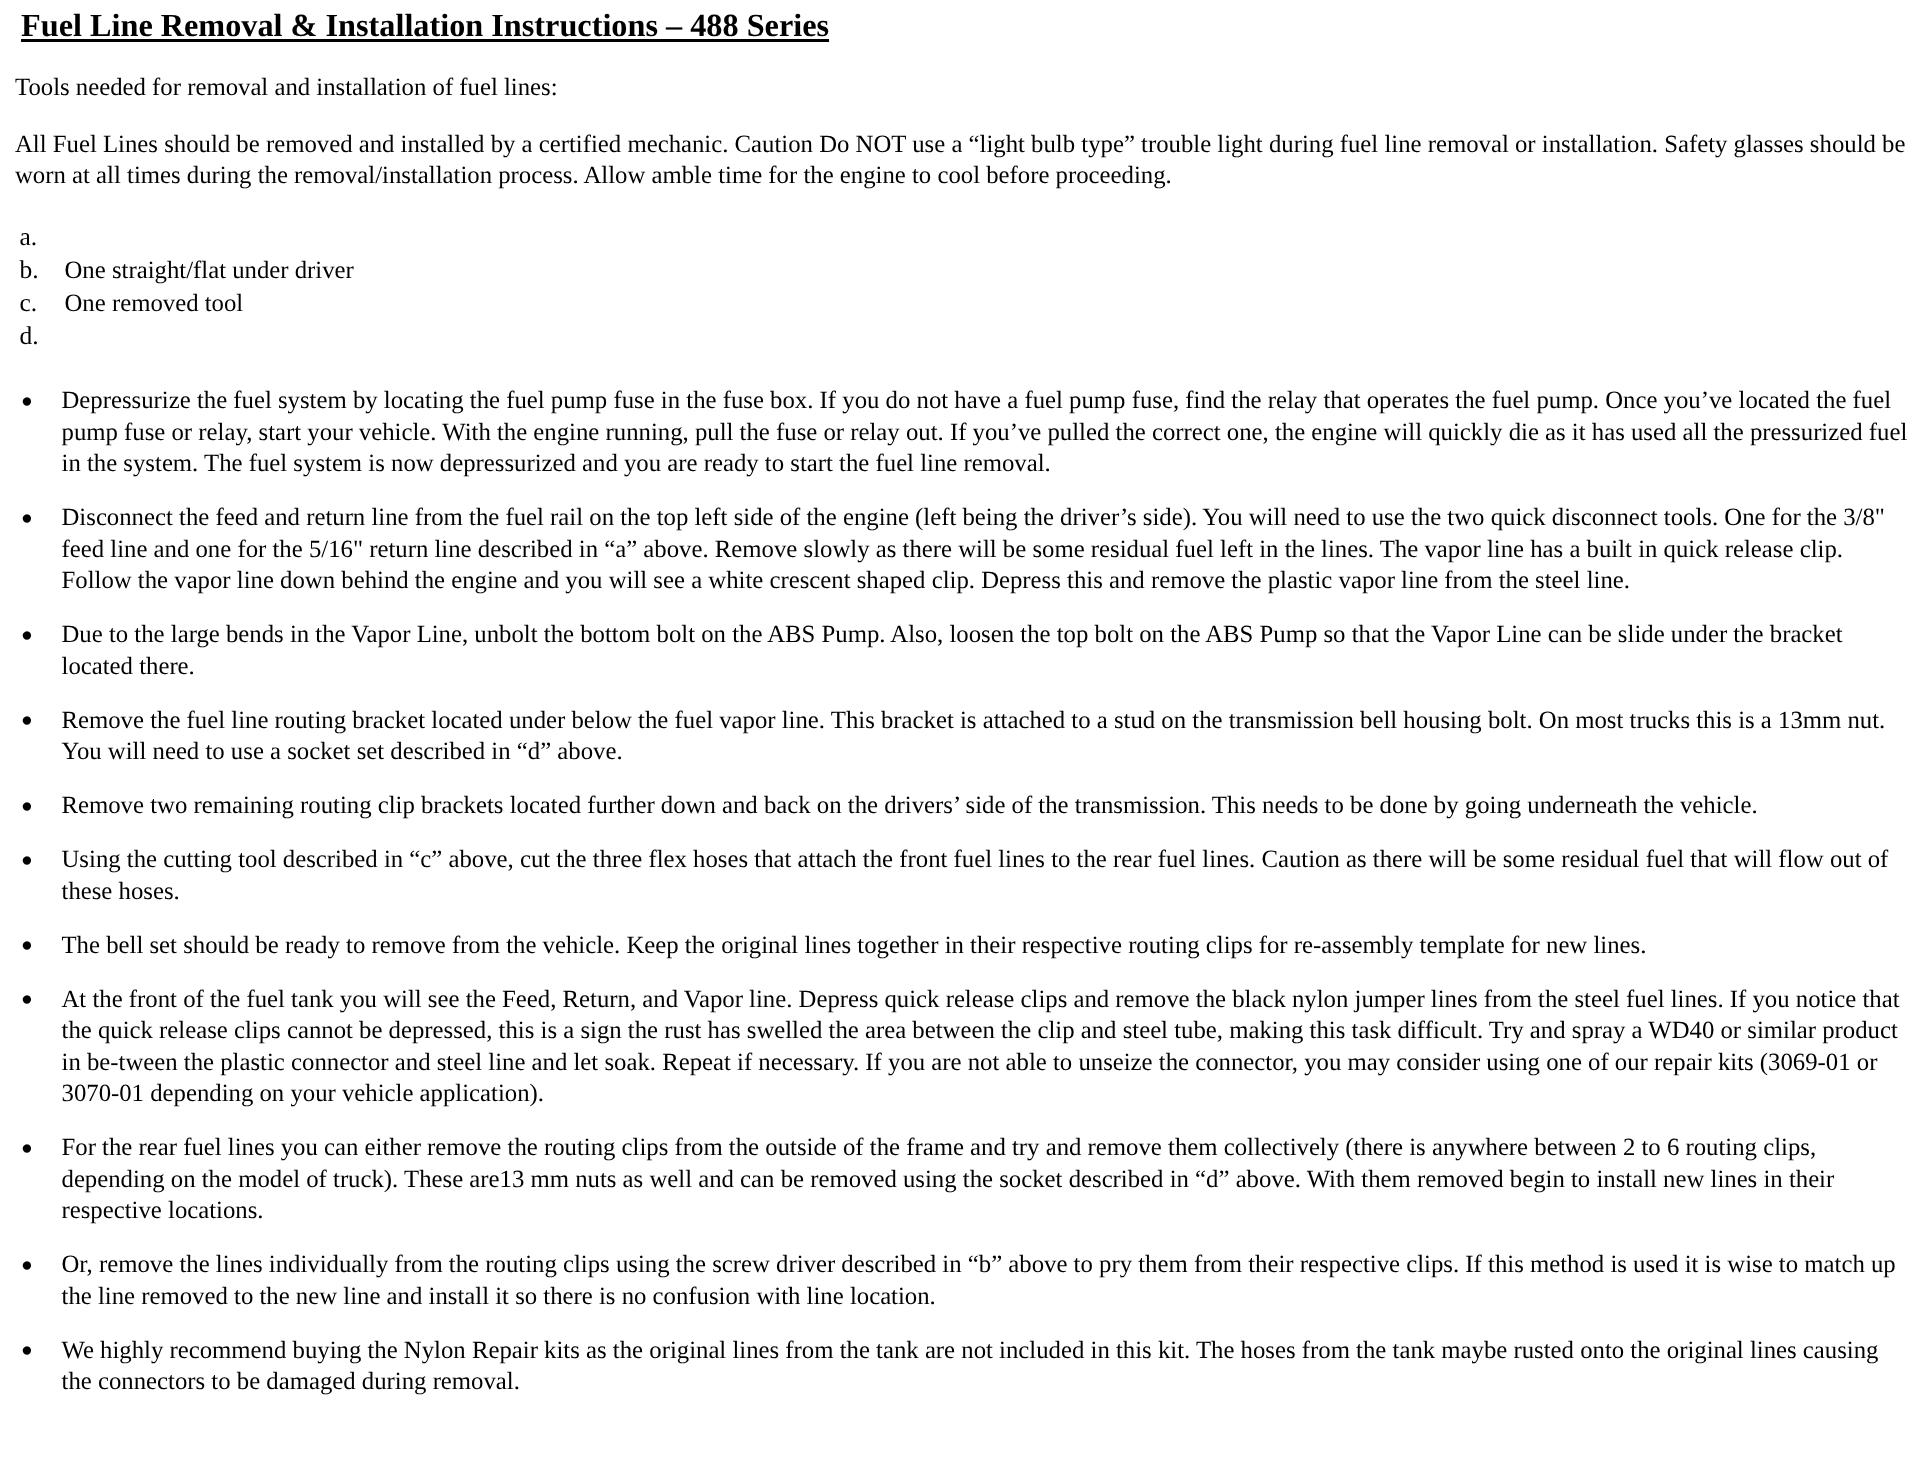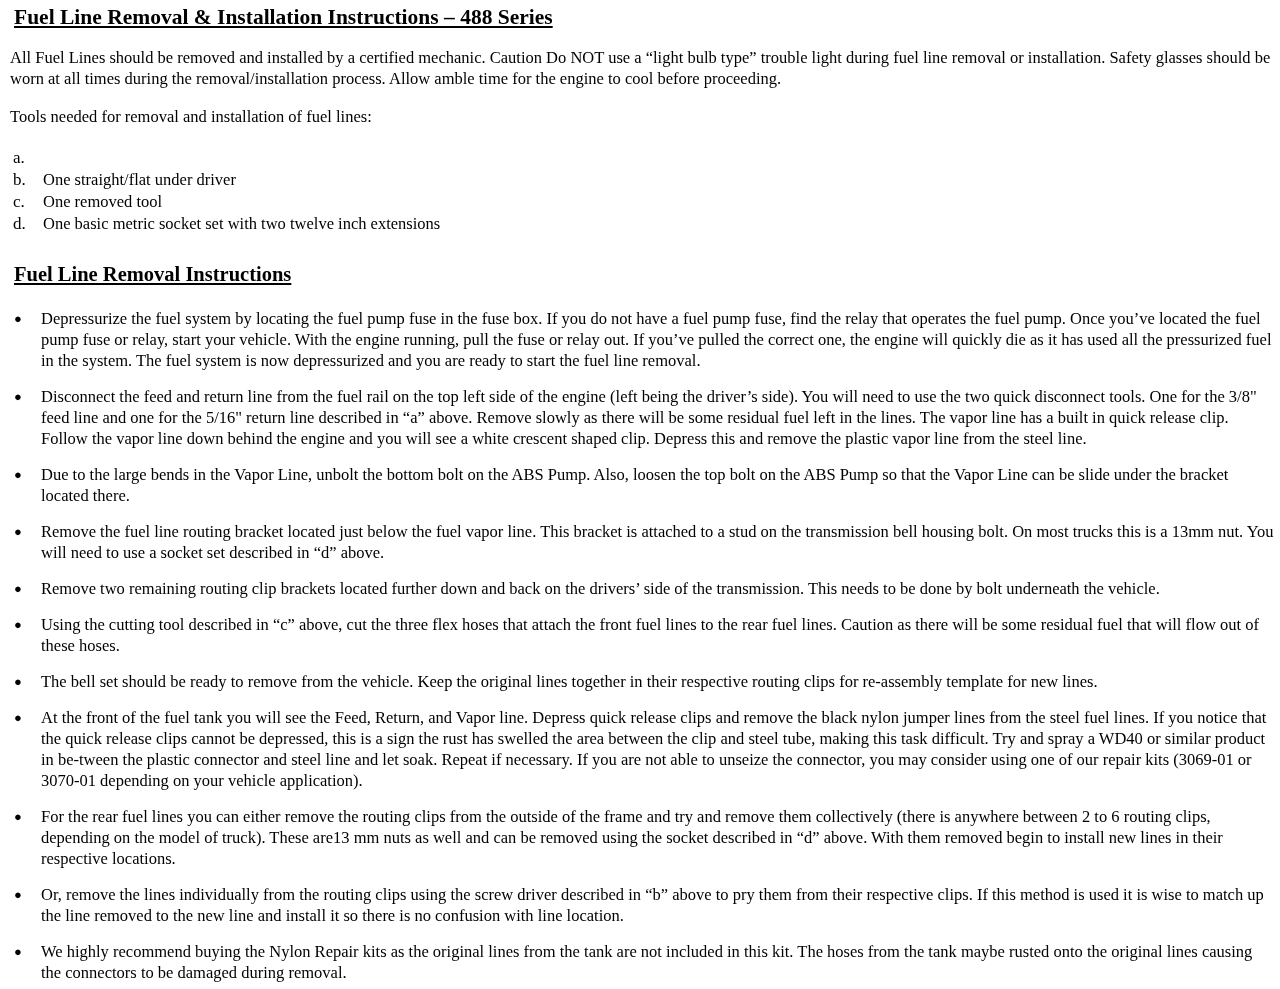--- a/index.html
+++ b/index.html
@@ -68,64 +68,62 @@
     flex: 1 1 auto;
   }
 </style>
 </head>
 <body>
 
 <div class="page">
 
   <h1 class="doc-title">Fuel Line Removal &amp; Installation Instructions – 488 Series</h1>
 
+  <p class="para">Tools needed for removal and installation of fuel lines:</p>
+
   <p class="para">All Fuel Lines should be removed and installed by a certified mechanic. Caution Do NOT use a “light bulb type” trouble light during fuel line removal or installation. Safety glasses should be worn at all times during the removal/installation process. Allow amble time for the engine to cool before proceeding.</p>
-
-  <p class="para">Tools needed for removal and installation of fuel lines:</p>
 
   <div class="tool-list">
     <div class="tool-row">
       <span class="tool-letter">a.</span>
     </div>
     <div class="tool-row">
       <span class="tool-letter">b.</span>
       <span class="tool-text">One straight/flat under driver</span>
     </div>
     <div class="tool-row">
       <span class="tool-letter">c.</span>
       <span class="tool-text">One removed tool</span>
     </div>
     <div class="tool-row">
       <span class="tool-letter">d.</span>
-      <span class="tool-text">One basic metric socket set with two twelve inch extensions</span>
     </div>
   </div>
 
-  <h2 class="section-heading">Fuel Line Removal Instructions</h2>
 
   <ul class="steps">
     <li class="step">
       <span class="bullet">●</span>
       <span class="step-text">Depressurize the fuel system by locating the fuel pump fuse in the fuse box. If you do not have a fuel pump fuse, find the relay that operates the fuel pump. Once you’ve located the fuel pump fuse or relay, start your vehicle. With the engine running, pull the fuse or relay out. If you’ve pulled the correct one, the engine will quickly die as it has used all the pressurized fuel in the system. The fuel system is now depressurized and you are ready to start the fuel line removal.</span>
     </li>
     <li class="step">
       <span class="bullet">●</span>
       <span class="step-text">Disconnect the feed and return line from the fuel rail on the top left side of the engine (left being the driver’s side). You will need to use the two quick disconnect tools. One for the 3/8" feed line and one for the 5/16" return line described in “a” above. Remove slowly as there will be some residual fuel left in the lines. The vapor line has a built in quick release clip. Follow the vapor line down behind the engine and you will see a white crescent shaped clip. Depress this and remove the plastic vapor line from the steel line.</span>
     </li>
     <li class="step">
       <span class="bullet">●</span>
       <span class="step-text">Due to the large bends in the Vapor Line, unbolt the bottom bolt on the ABS Pump. Also, loosen the top bolt on the ABS Pump so that the Vapor Line can be slide under the bracket located there.</span>
     </li>
     <li class="step">
       <span class="bullet">●</span>
-      <span class="step-text">Remove the fuel line routing bracket located just below the fuel vapor line. This bracket is attached to a stud on the transmission bell housing bolt. On most trucks this is a 13mm nut. You will need to use a socket set described in “d” above.</span>
+      <span class="step-text">Remove the fuel line routing bracket located under below the fuel vapor line. This bracket is attached to a stud on the transmission bell housing bolt. On most trucks this is a 13mm nut. You will need to use a socket set described in “d” above.</span>
     </li>
     <li class="step">
       <span class="bullet">●</span>
-      <span class="step-text">Remove two remaining routing clip brackets located further down and back on the drivers’ side of the transmission. This needs to be done by bolt underneath the vehicle.</span>
+      <span class="step-text">Remove two remaining routing clip brackets located further down and back on the drivers’ side of the transmission. This needs to be done by going underneath the vehicle.</span>
     </li>
     <li class="step">
       <span class="bullet">●</span>
       <span class="step-text">Using the cutting tool described in “c” above, cut the three flex hoses that attach the front fuel lines to the rear fuel lines. Caution as there will be some residual fuel that will flow out of these hoses.</span>
     </li>
     <li class="step">
       <span class="bullet">●</span>
       <span class="step-text">The bell set should be ready to remove from the vehicle. Keep the original lines together in their respective routing clips for re-assembly template for new lines.</span>
     </li>
     <li class="step">

